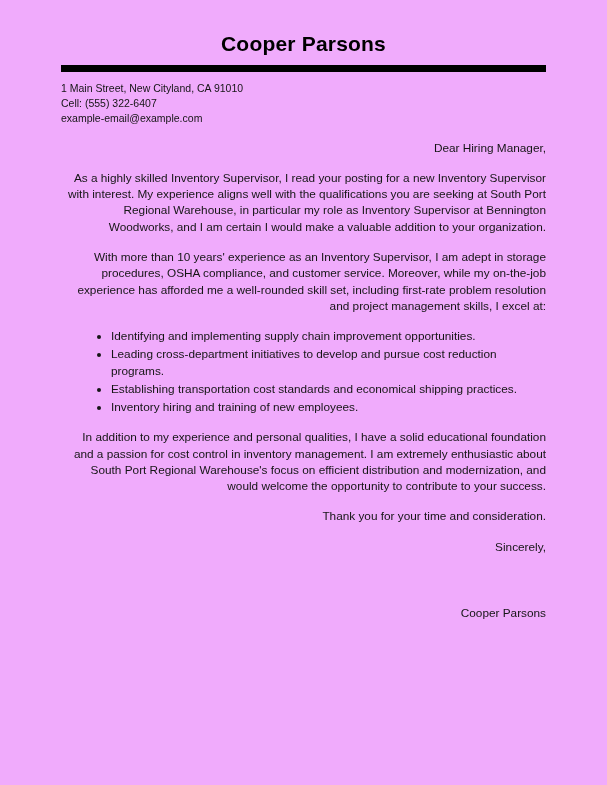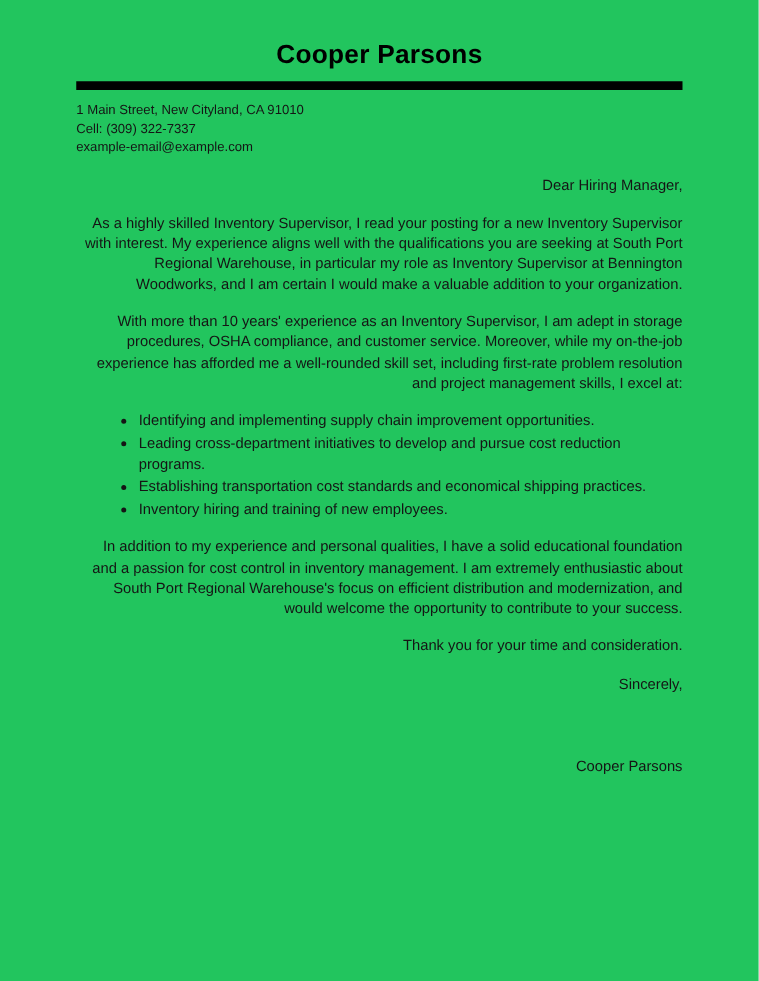--- a/index.html
+++ b/index.html
@@ -3,21 +3,21 @@
   <meta charset="utf-8">
   <style>
     html, body {
       margin: 0;
       padding: 0;
       background: #ffffff;
     }
     .page {
       width: 607px;
       height: 785px;
-      background: #22c55e;
+      background: #f0abfc;
       font-family: "Liberation Sans", sans-serif;
       color: #151515;
       box-sizing: border-box;
       padding: 32px 61px 0 61px;
       overflow: hidden;
     }
     .name {
       text-align: center;
       font-size: 21px;
       font-weight: bold;
@@ -60,21 +60,21 @@
 <body>
 
 <div class="page">
 
   <h1 class="name">Cooper Parsons</h1>
 
   <div class="rule"></div>
 
   <div class="contact">
     <div>1 Main Street, New Cityland, CA 91010</div>
-    <div>Cell: (309) 322-7337</div>
+    <div>Cell: (555) 322-6407</div>
     <div>example-email@example.com</div>
   </div>
 
   <div class="letter-body">
     <p>Dear Hiring Manager,</p>
 
     <p>As a highly skilled Inventory Supervisor, I read your posting for a new Inventory Supervisor with interest. My experience aligns well with the qualifications you are seeking at South Port Regional Warehouse, in particular my role as Inventory Supervisor at Bennington Woodworks, and I am certain I would make a valuable addition to your organization.</p>
 
     <p>With more than 10 years' experience as an Inventory Supervisor, I am adept in storage procedures, OSHA compliance, and customer service. Moreover, while my on-the-job experience has afforded me a well-rounded skill set, including first-rate problem resolution and project management skills, I excel at:</p>
 

